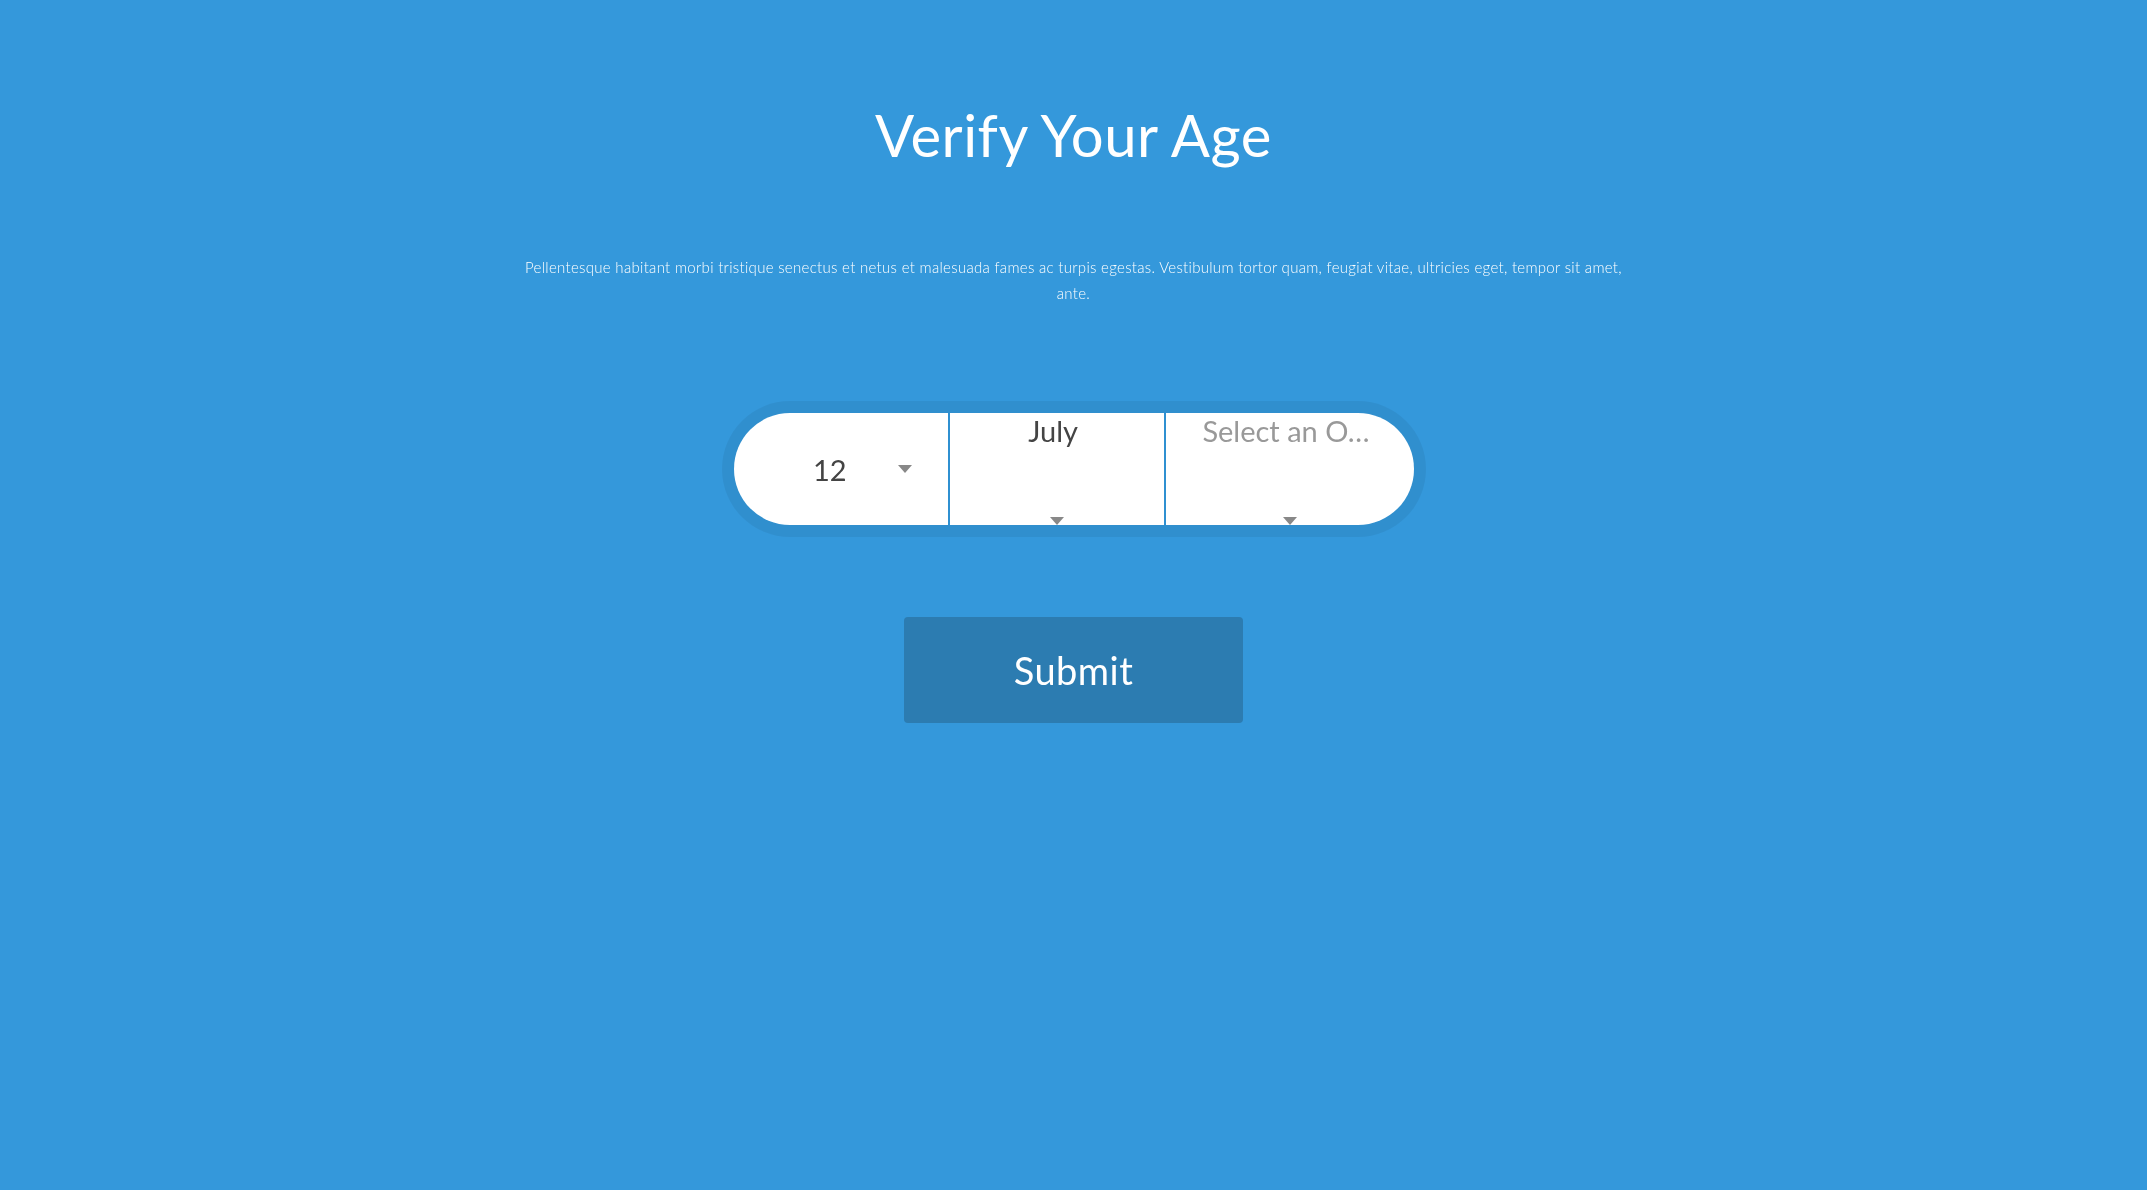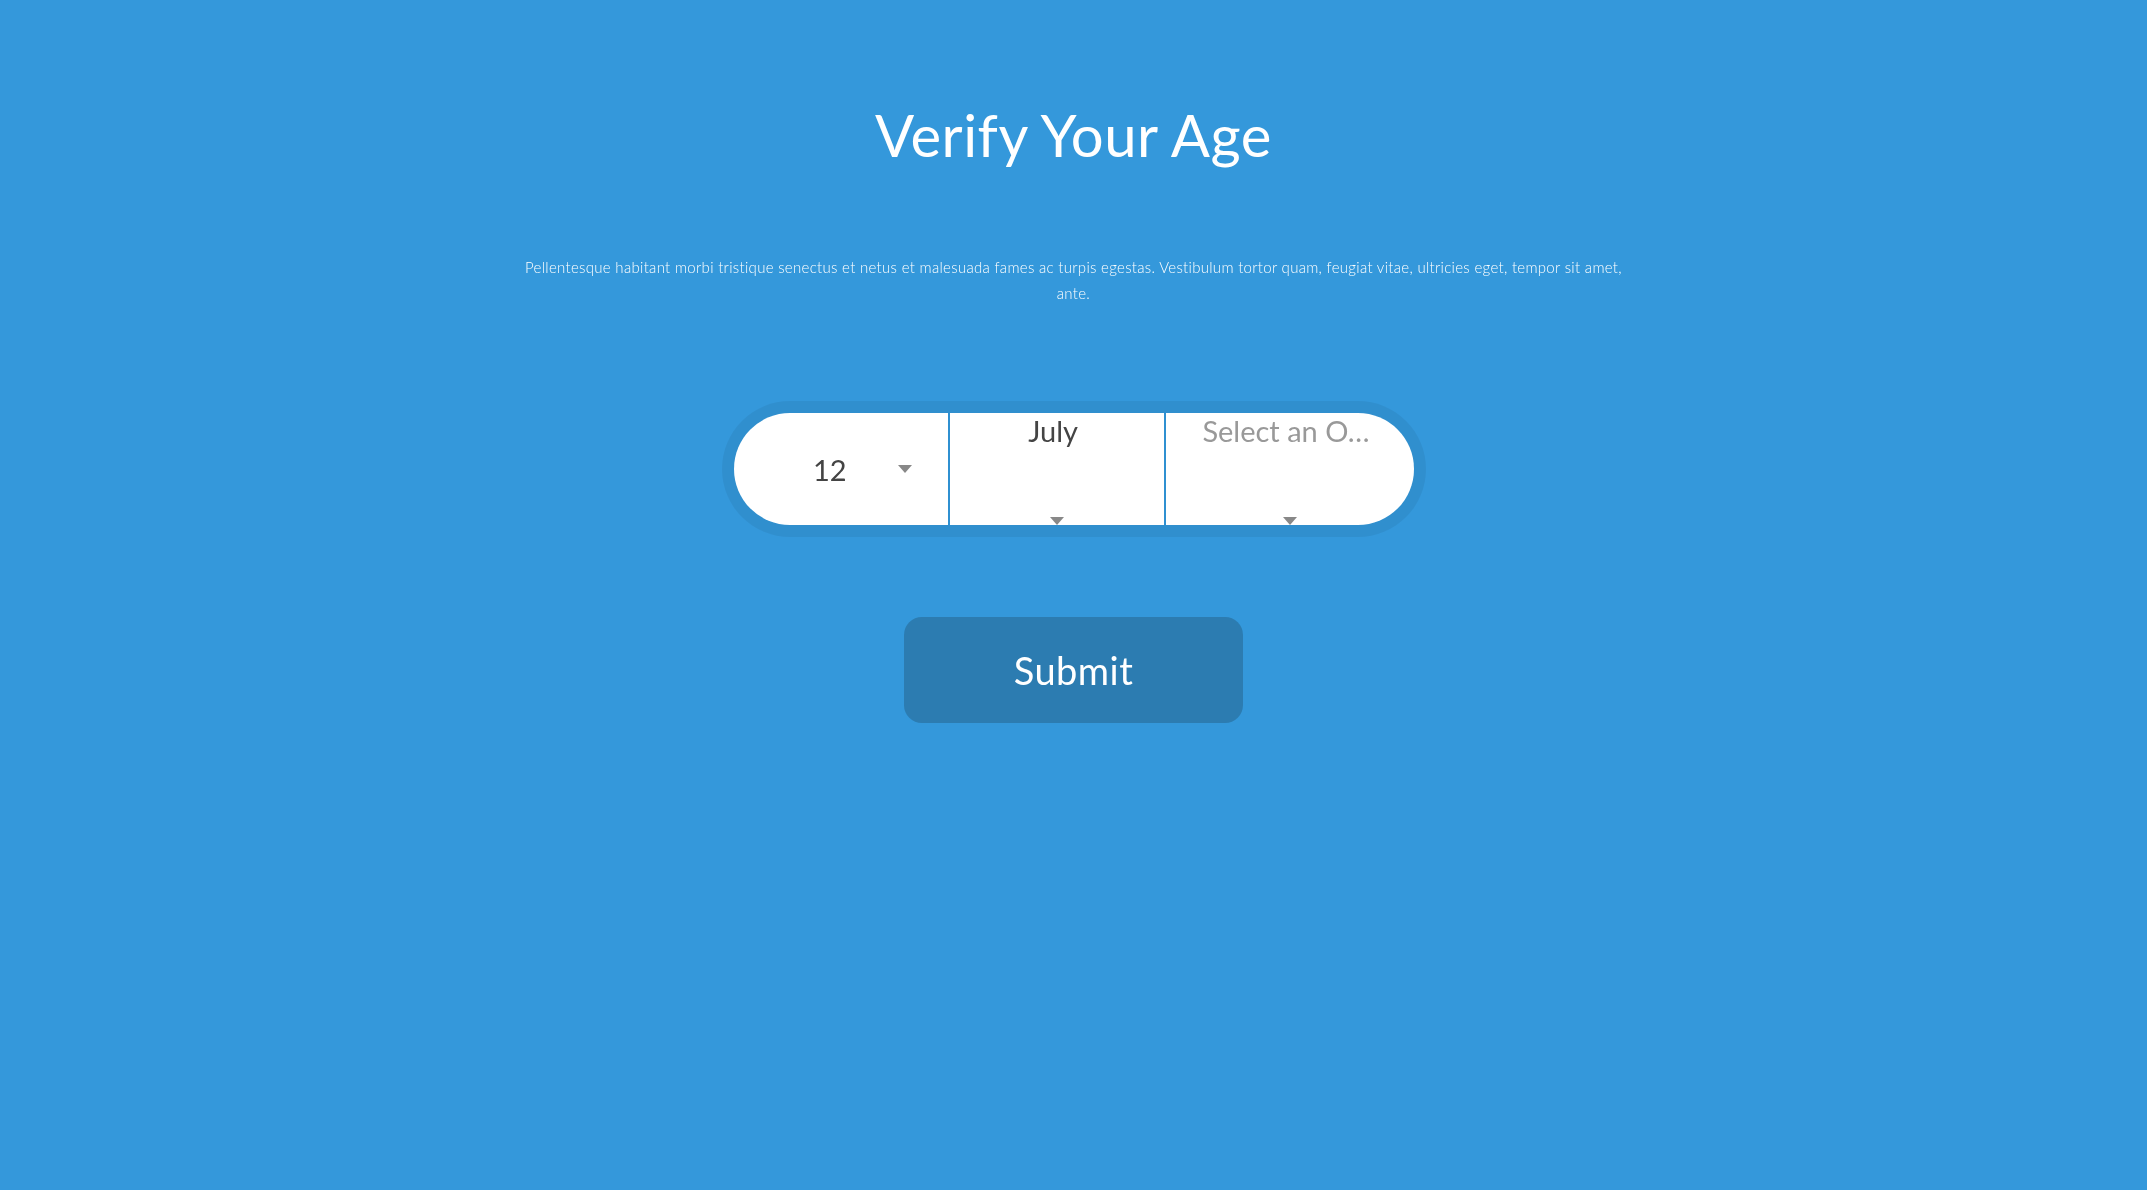--- a/index.html
+++ b/index.html
@@ -81,21 +81,21 @@
     border-top: 8px solid #888;
     flex-shrink: 0;
   }
   .submit-btn {
     background: #2c7cb1;
     color: white;
     font-size: 38px;
     font-weight: 400;
     padding: 30px 110px;
     border: none;
-    border-radius: 18px;
+    border-radius: 4px;
     cursor: pointer;
     letter-spacing: 0.5px;
     font-family: inherit;
   }
 </style>
 </head>
 <body>
 
 <h1 class="page-title">Verify Your Age</h1>
 

